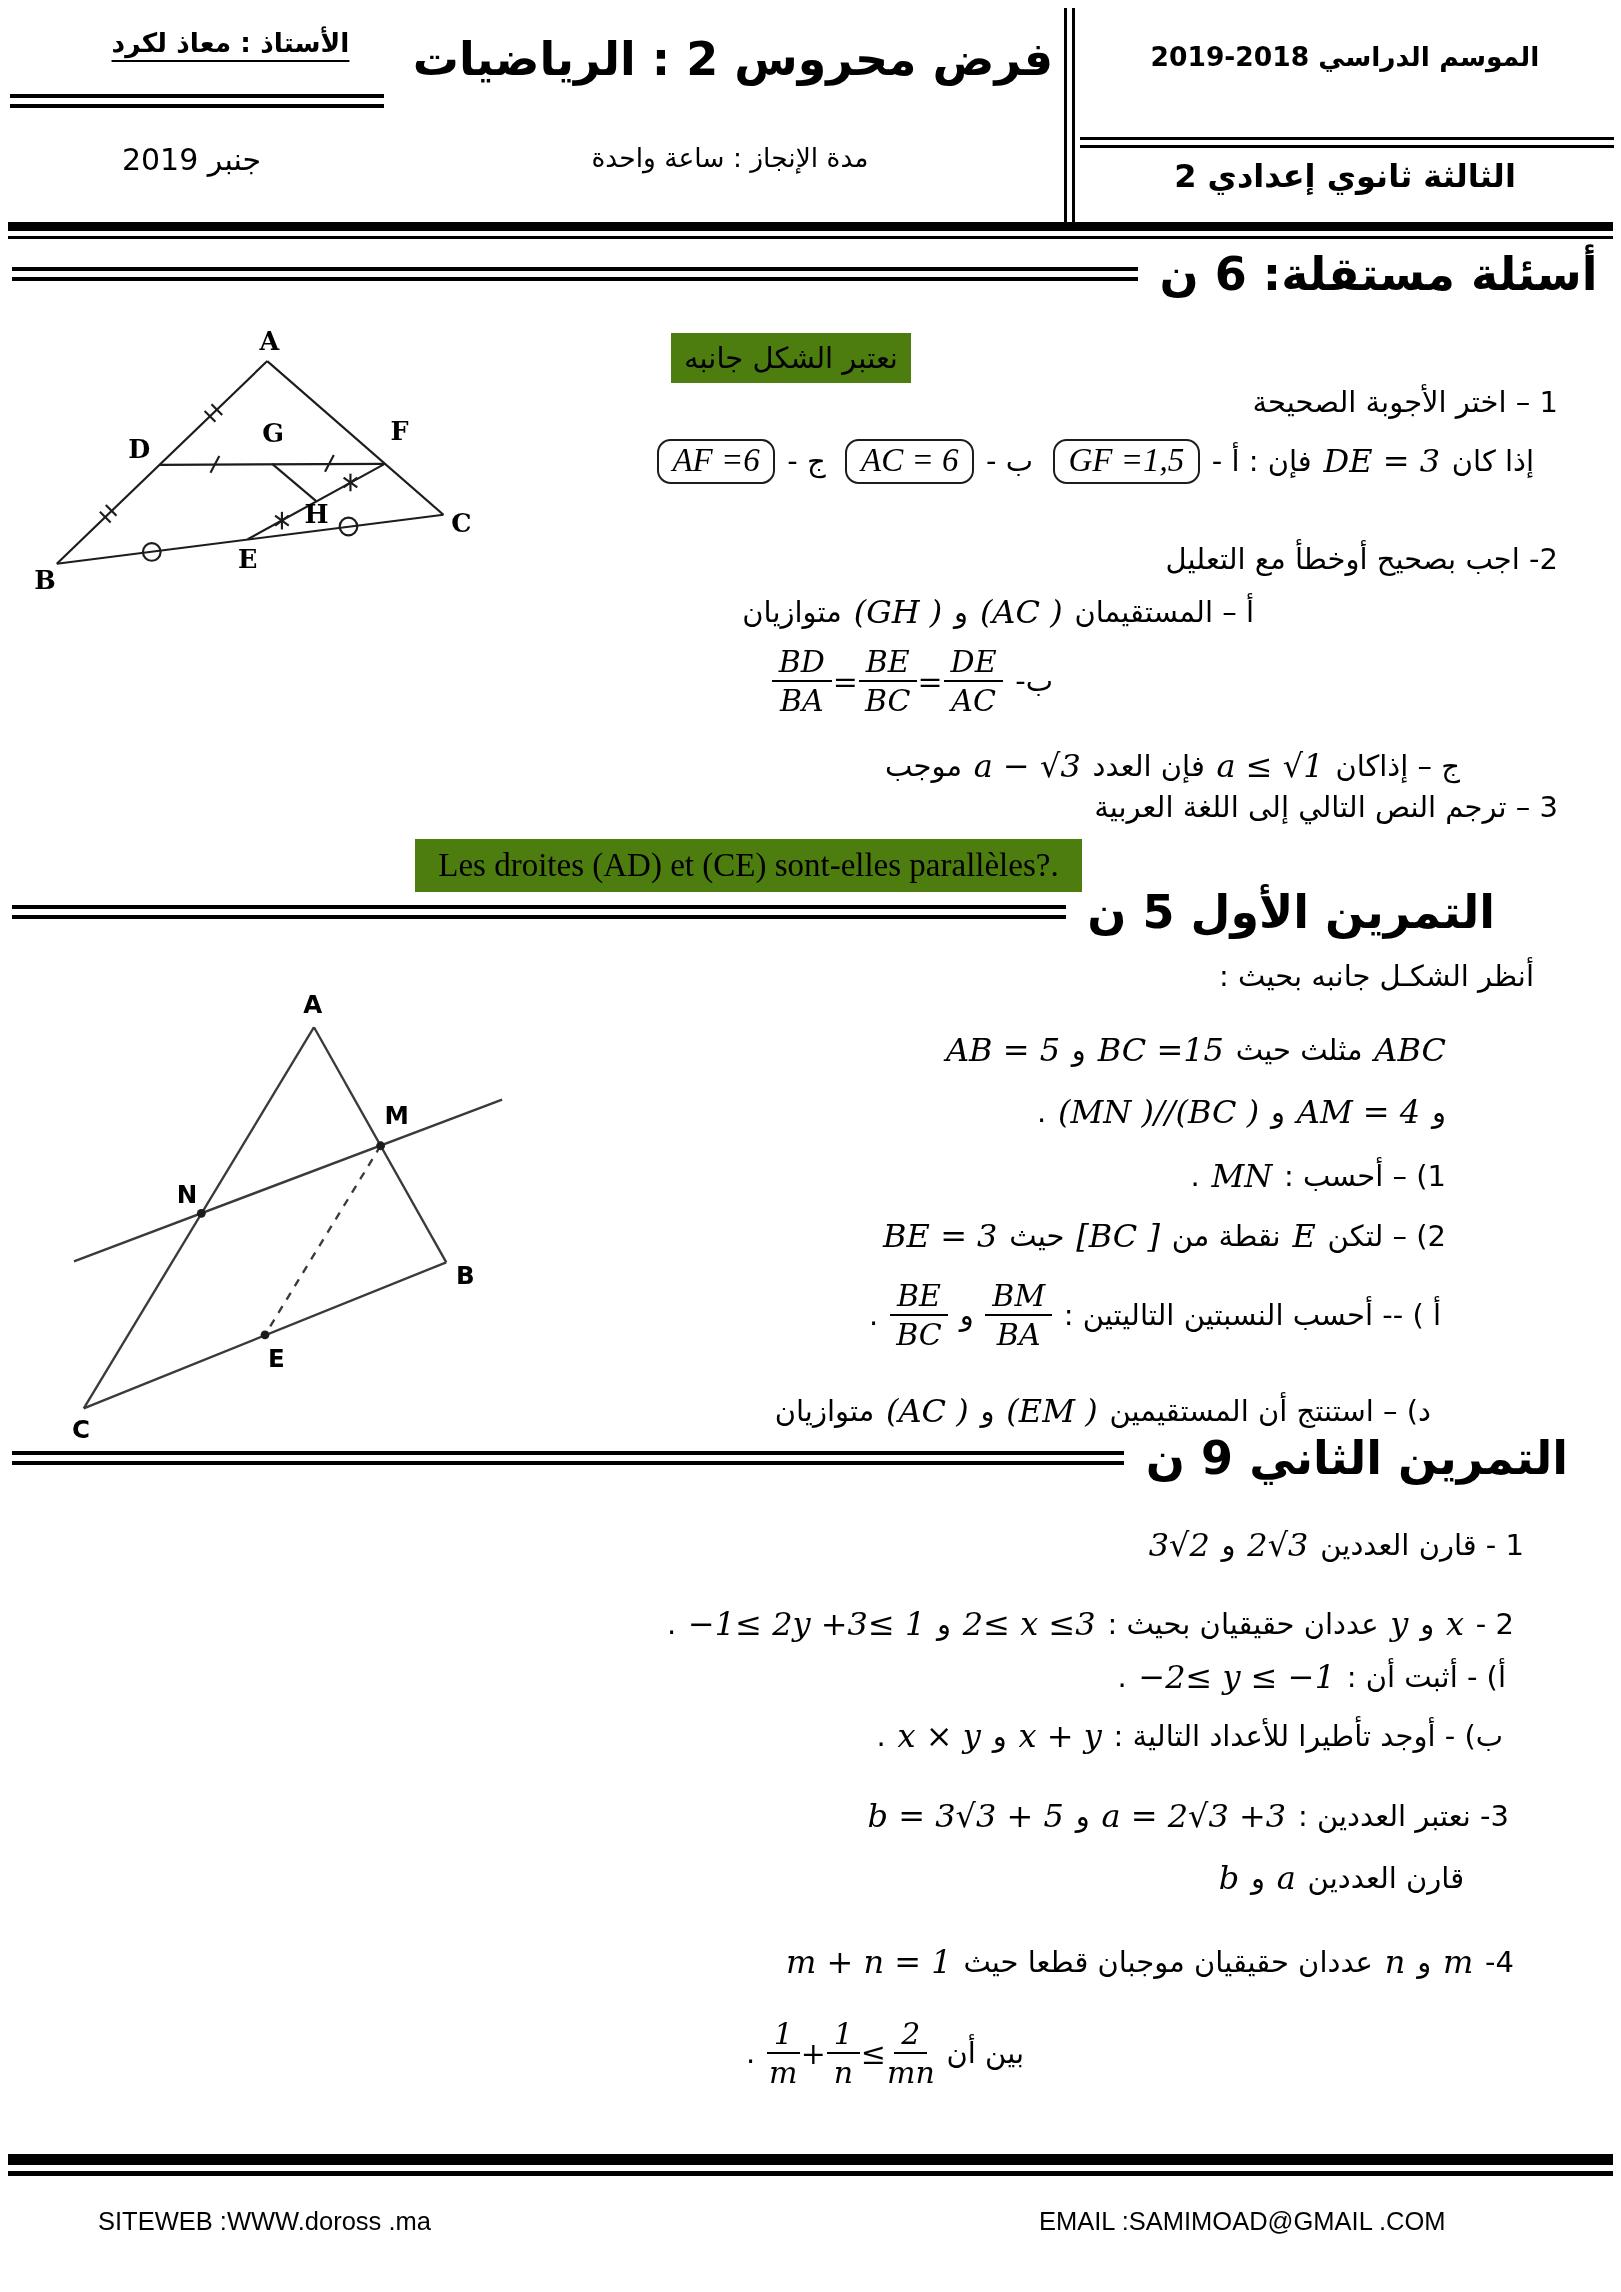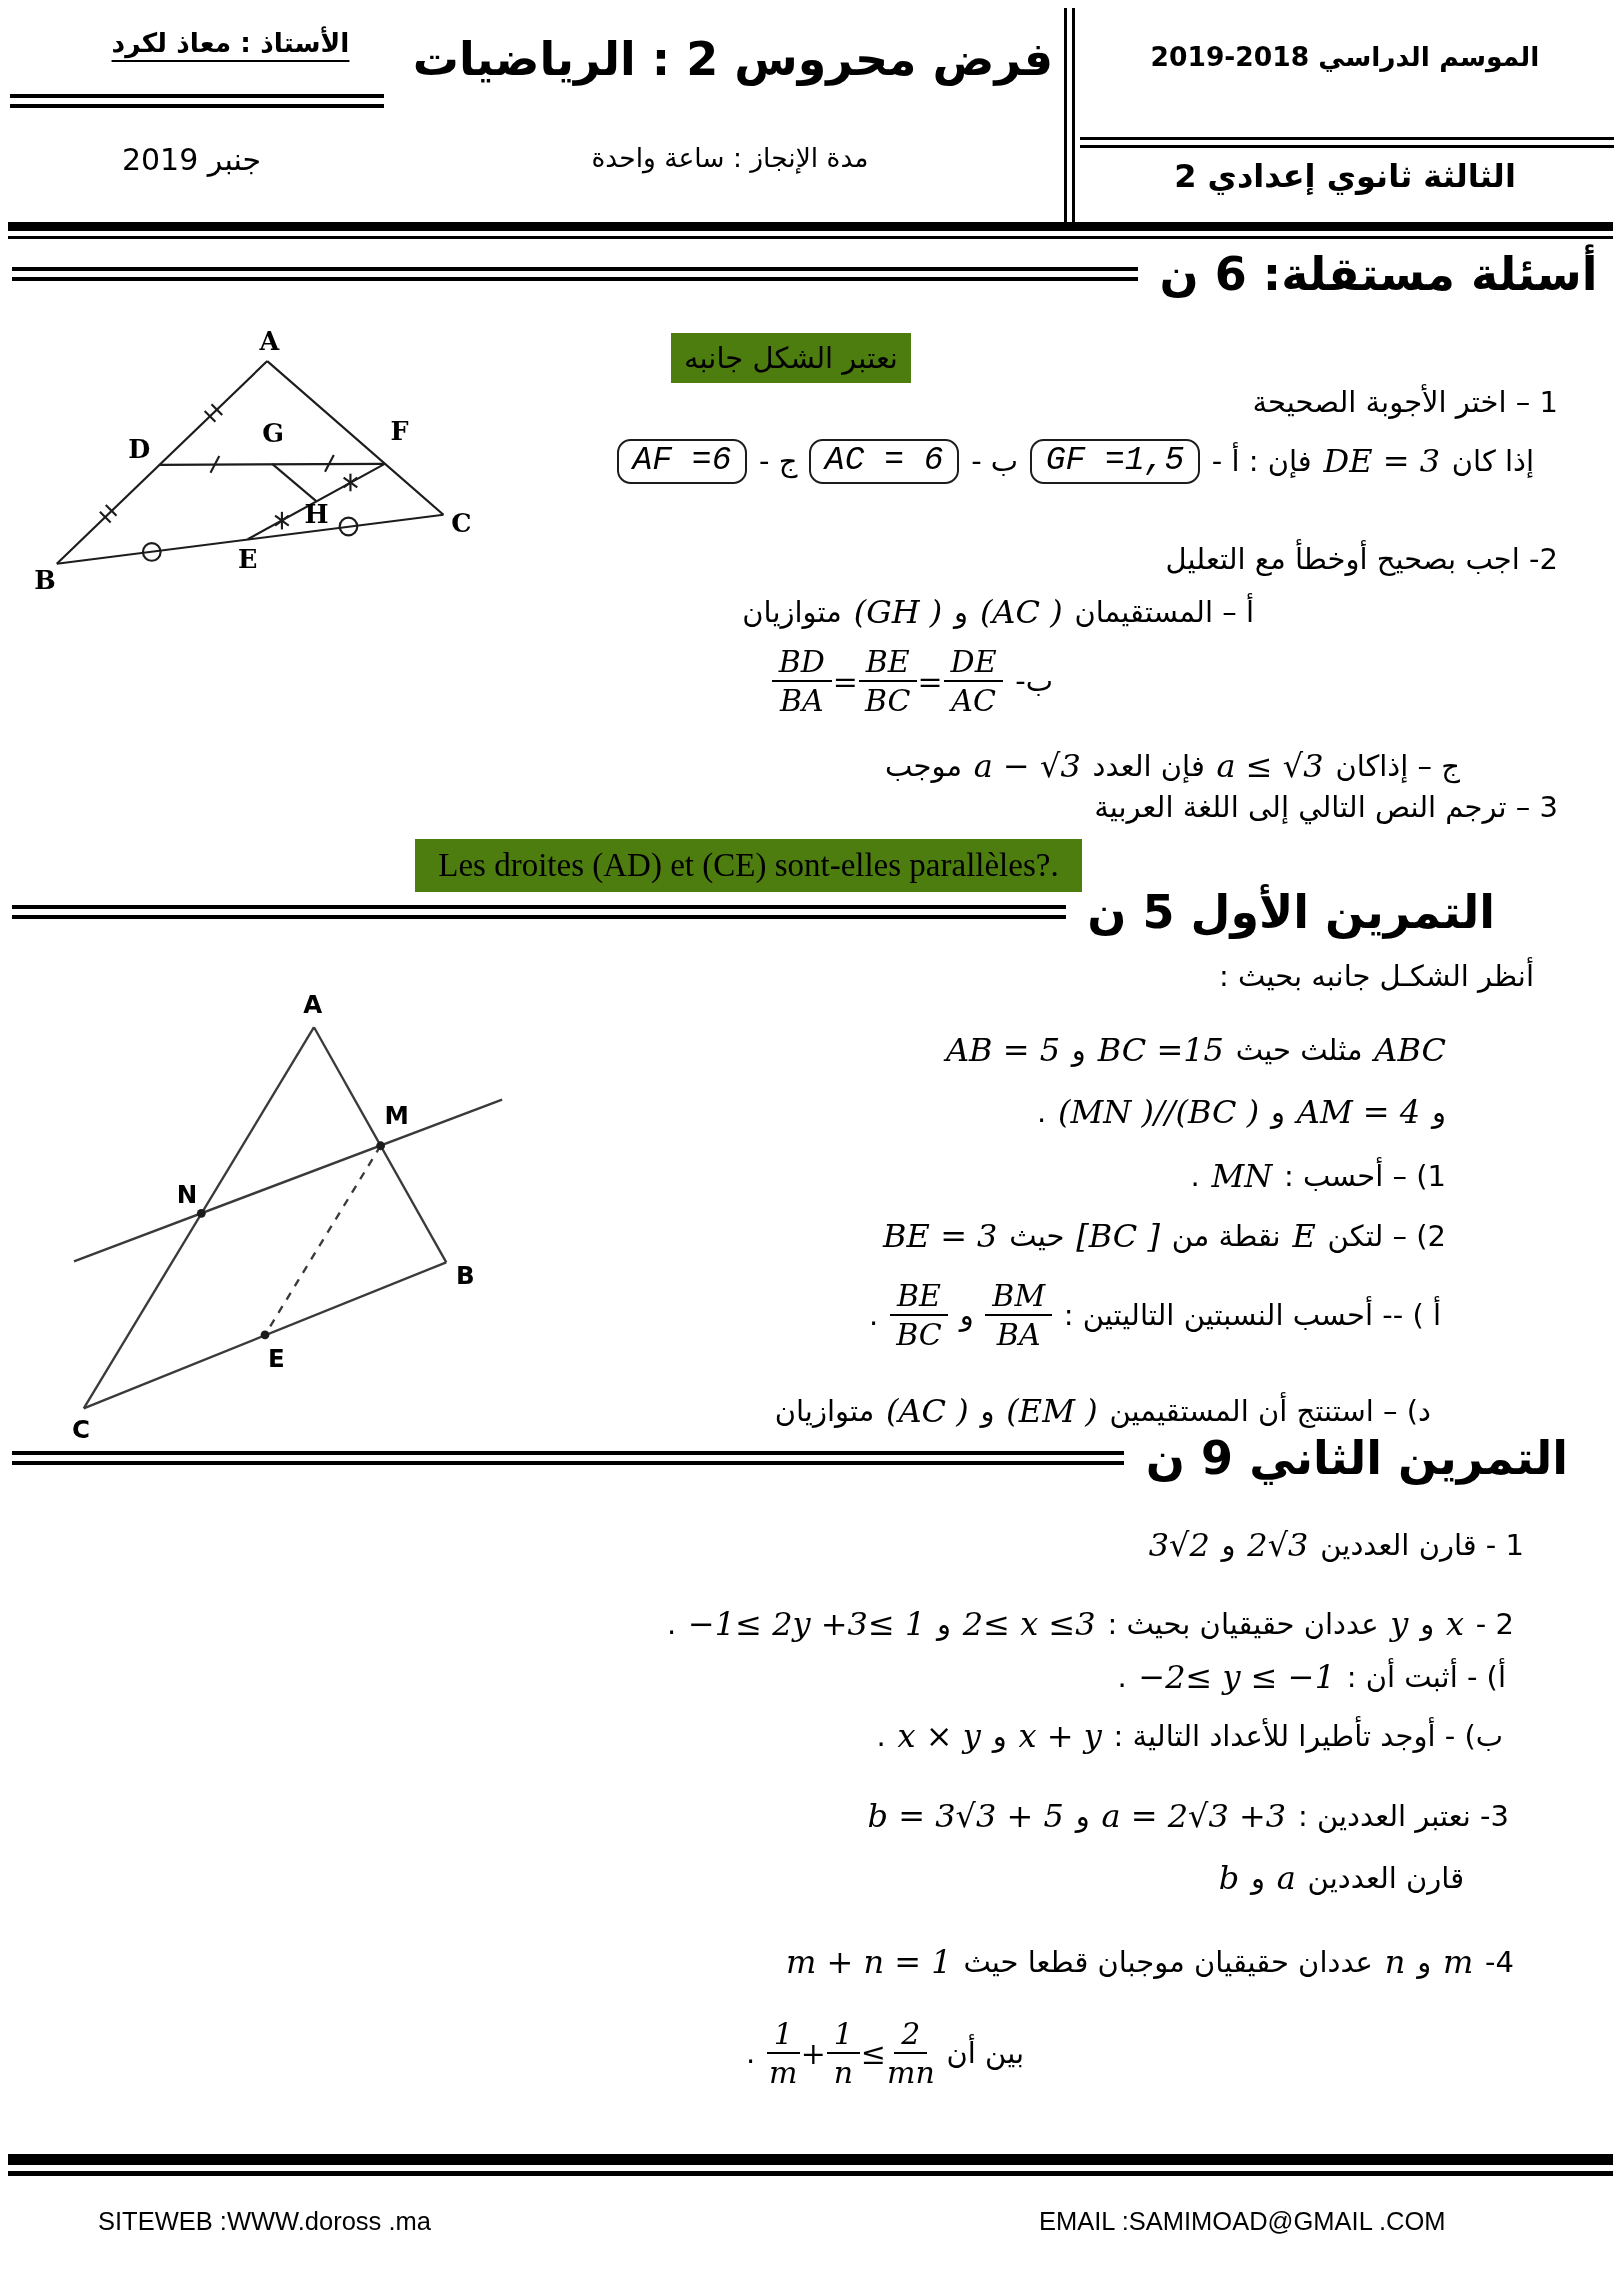--- a/index.html
+++ b/index.html
@@ -11,21 +11,21 @@
   .m{font-family:"DejaVu Serif",serif;font-style:italic;font-size:32px;direction:ltr;unicode-bidi:isolate;}
   .mrun{display:inline-flex;direction:ltr;align-items:center;gap:1px;
         font-family:"DejaVu Serif",serif;font-style:italic;font-size:32px;}
   .dbl{border-top:4.9px solid #000;border-bottom:4.9px solid #000;height:5.9px;}
   .thick{border-top:9.8px solid #000;border-bottom:3.9px solid #000;height:4.9px;}
   .sec{position:absolute;display:flex;direction:rtl;align-items:center;gap:21.6px;}
   .sec-title{font-weight:bold;font-size:46px;white-space:nowrap;}
   .sec .dbl{flex:1;}
   .hl{background:#4d7c0f;}
   .box{border:2.5px solid #1c1c1c;border-radius:13.7px;padding:1px 13.7px 2.9px;
-       font-family:Liberation Mono, monospace;font-style:italic;font-size:33px;direction:ltr;unicode-bidi:isolate;}
+       font-family:Liberation Serif, serif;font-style:italic;font-size:33px;direction:ltr;unicode-bidi:isolate;margin-left:8px;}
   .fr{display:inline-flex;flex-direction:column;align-items:center;
       font-family:"DejaVu Serif",serif;font-style:italic;font-size:30px;line-height:1.1;direction:ltr;}
   .fr .n{border-bottom:2.5px solid #000;padding:0 6.9px 2px;}
   .fr .d{padding-top:2px;}
   .op{font-family:"DejaVu Serif",serif;font-size:30px;}
   .hdr-c{text-align:center;}
   svg{display:block;}
   .figtext{font-family:"DejaVu Serif",serif;font-weight:bold;font-size:26px;}
   .figtext2{font-family:"DejaVu Sans",sans-serif;font-weight:bold;font-size:25px;}
   .foot{font-family:"Liberation Sans",sans-serif;font-size:25.5px;}
@@ -136,21 +136,21 @@
       <span class="op">=</span>
       <span class="fr">
           <span class="n">DE</span>
           <span class="d">AC</span>
         </span>
     </span>
   </div>
 
   <div class="line ar" style="right:161px;top:747px;">
     <span>ج – إذاكان</span>
-    <span class="m">a ≤ √3</span>
+    <span class="m">a ≤ √1</span>
     <span>فإن العدد</span>
     <span class="m">a − √3</span>
     <span>موجب</span>
   </div>
 
   <div class="line ar" style="right:63px;top:790px;">
     <span>3 – ترجم النص التالي إلى اللغة العربية</span>
   </div>
 
   <div class="abs hl" style="left:415px;top:839px;width:667px;padding:7.8px 0;text-align:center;

